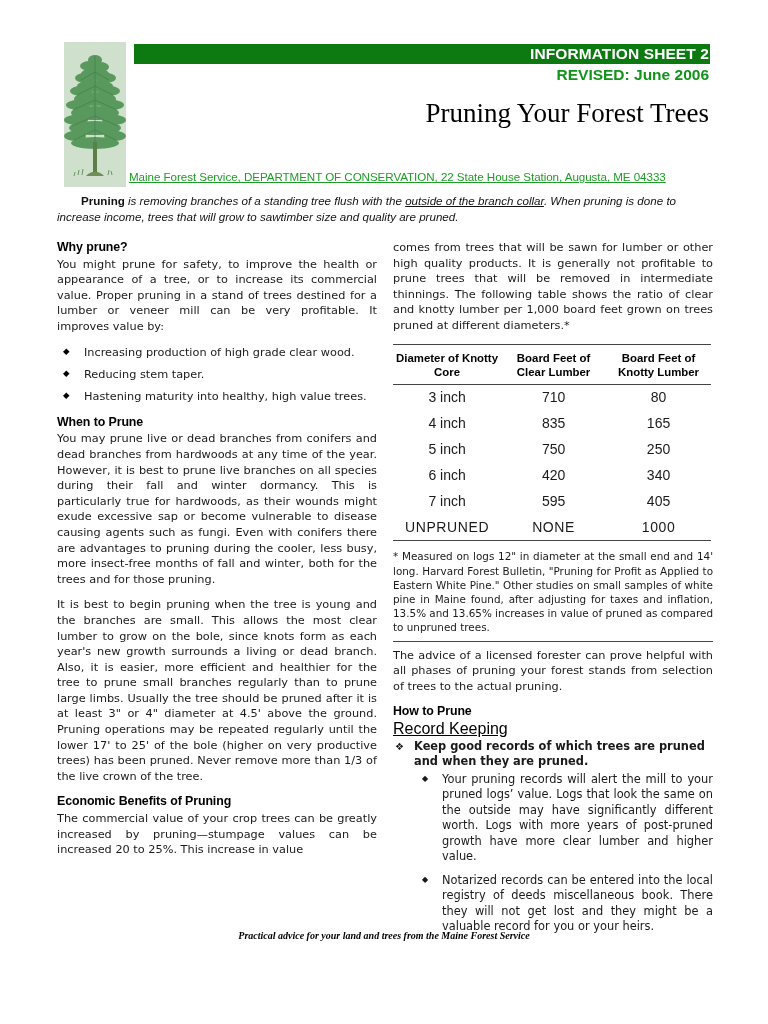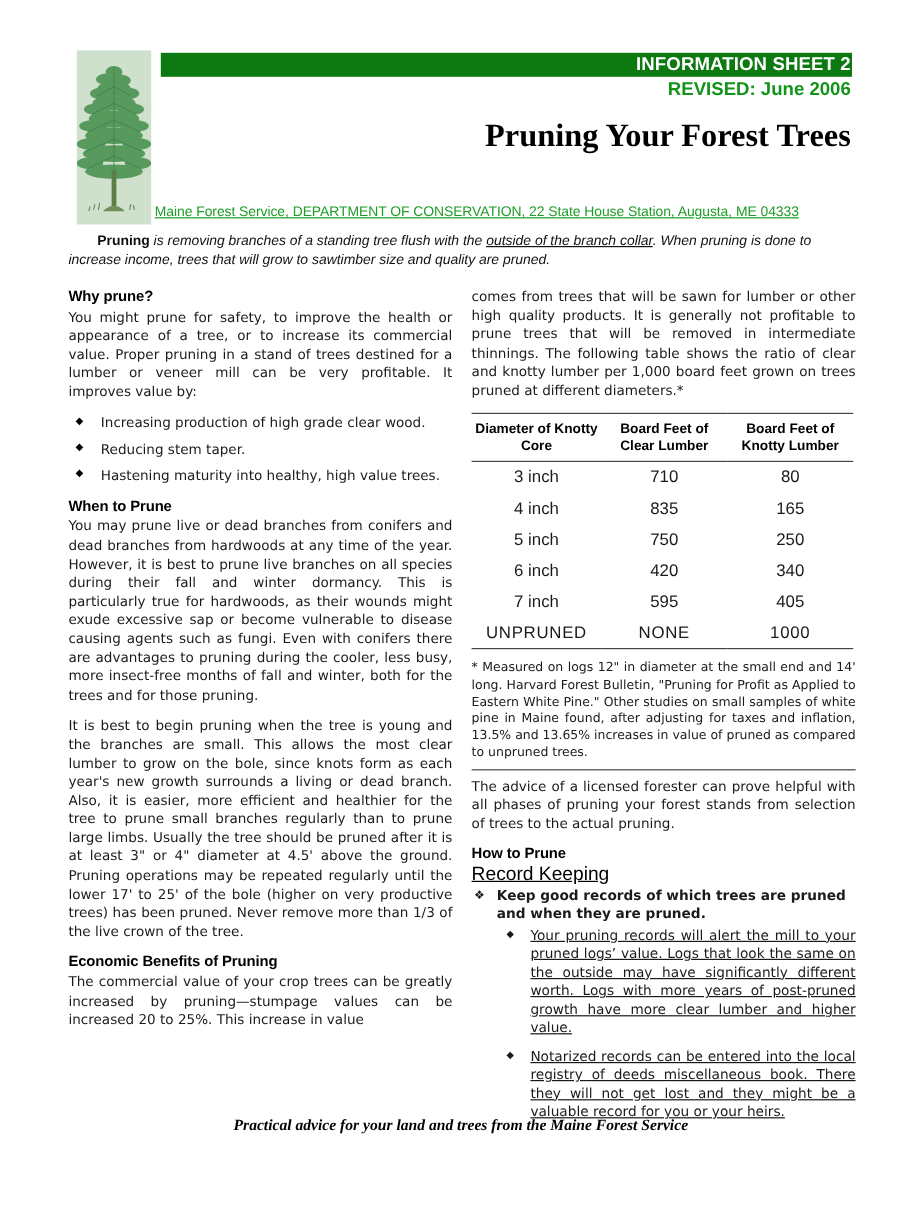--- a/index.html
+++ b/index.html
@@ -76,21 +76,21 @@
     font-weight: bold;
     line-height: 18px;
     font-family: "Liberation Sans", sans-serif;
   }
   .doc-title {
     position: absolute;
     right: 1px;
     top: 56px;
     color: #000000;
     font-size: 27px;
-    font-weight: bold;
+    font-weight: normal;
     font-family: "Liberation Serif", serif;
     letter-spacing: 0px;
     white-space: nowrap;
   }
   .agency-line {
     position: absolute;
     left: -5px;
     top: 128px;
     width: 582px;
     color: #1e9c27;
@@ -191,21 +191,20 @@
     margin: 2px 0 0 0;
     padding: 0;
   }
   ul.sub > li {
     position: relative;
     padding-left: 28px;
     margin-bottom: 8px;
     text-align: justify;
     font-weight: normal;
     line-height: 15.5px;
-    text-decoration: underline;
   }
   ul.sub > li::before {
     content: "\25C6";
     position: absolute;
     left: 8px;
     top: -1px;
     font-size: 8px;
   }
 
   .underline-head {
@@ -260,21 +259,21 @@
   
   .footer {
     position: absolute;
     left: 0;
     top: 930px;
     width: 768px;
     text-align: center;
     font-family: "Liberation Serif", serif;
     font-style: italic;
     font-weight: bold;
-    font-size: 13px;
+    font-size: 10px;
     color: #000;
   }
 </style>
 </head>
 <body>
 
 <div class="page">
 
   <div class="header">
 

